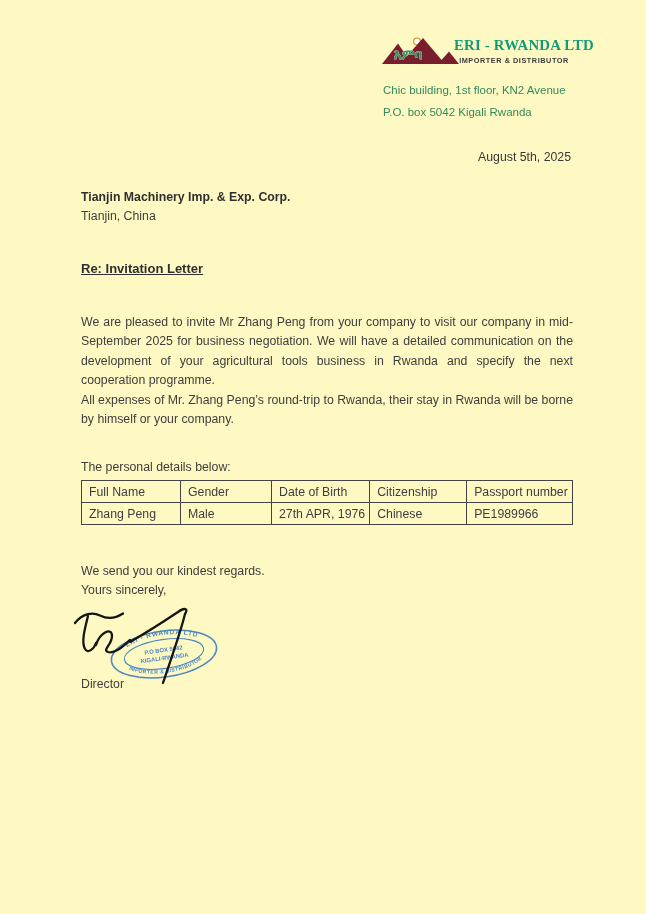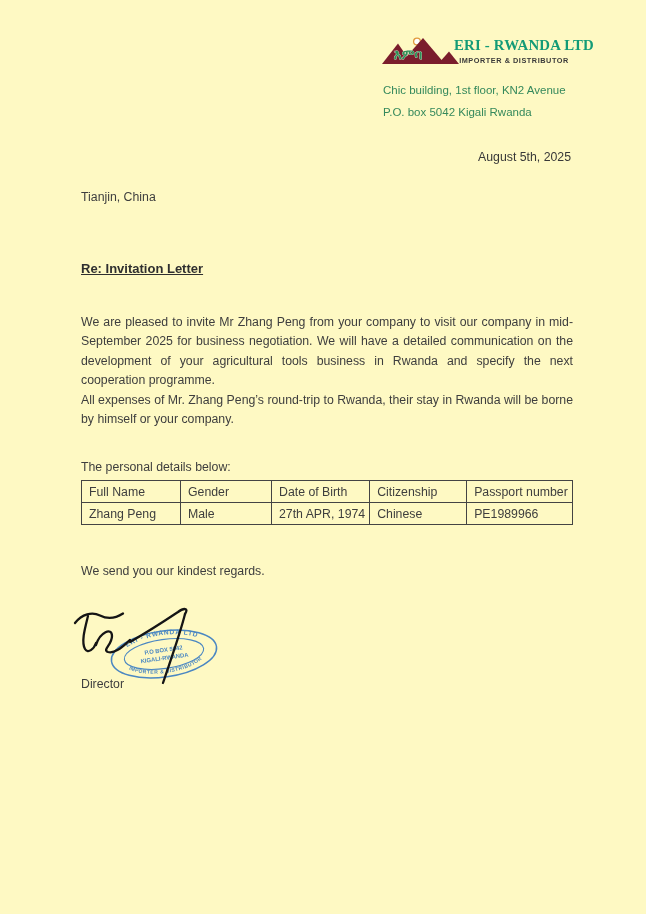--- a/index.html
+++ b/index.html
@@ -118,20 +118,21 @@
   </div>
 
   <div class="header-address">
     <div>Chic building, 1st floor, KN2 Avenue</div>
     <div>P.O. box 5042 Kigali Rwanda</div>
   </div>
 
   <div class="date-line">August 5th, 2025</div>
 
   <div class="recipient">
+    <div class="company-line">Tianjin Machinery Imp. &amp; Exp. Corp.</div>
     <div>Tianjin, China</div>
   </div>
 
   <div class="subject-line">Re: Invitation Letter</div>
 
   <div class="body-block">
     <div class="para">We are pleased to invite Mr Zhang Peng from your company to visit our company in mid-September 2025 for business negotiation. We will have a detailed communication on the development of your agricultural tools business in Rwanda and specify the next cooperation programme.</div>
     <div class="para">All expenses of Mr. Zhang Peng’s round-trip to Rwanda, their stay in Rwanda will be borne by himself or your company.</div>
   </div>
 
@@ -141,29 +142,30 @@
       <tr>
         <td class="col-fullname">Full Name</td>
         <td class="col-gender">Gender</td>
         <td class="col-dob">Date of Birth</td>
         <td class="col-citizenship">Citizenship</td>
         <td class="col-passport">Passport number</td>
       </tr>
       <tr>
         <td>Zhang Peng</td>
         <td>Male</td>
-        <td>27th APR, 1974</td>
+        <td>27th APR, 1976</td>
         <td>Chinese</td>
         <td>PE1989966</td>
       </tr>
     </tbody>
   </table>
 
   <div class="closing-block">
     <div>We send you our kindest regards.</div>
+    <div>Yours sincerely,</div>
   </div>
 
   <svg class="stamp-svg" viewBox="0 0 136 62" aria-hidden="true">
     <defs>
       <path id="arcTop" d="M 20,33 A 46,20 0 0 1 112,33"></path>
       <path id="arcBot" d="M 23,33 A 43,18 0 0 0 109,33"></path>
     </defs>
     <g transform="rotate(-8 66 32)" fill="none" stroke="#3c7ec2" opacity="0.92">
       <ellipse cx="66" cy="32" rx="53" ry="23" stroke-width="1.5"></ellipse>
       <ellipse cx="66" cy="32" rx="40" ry="14.5" stroke-width="1.1"></ellipse>

